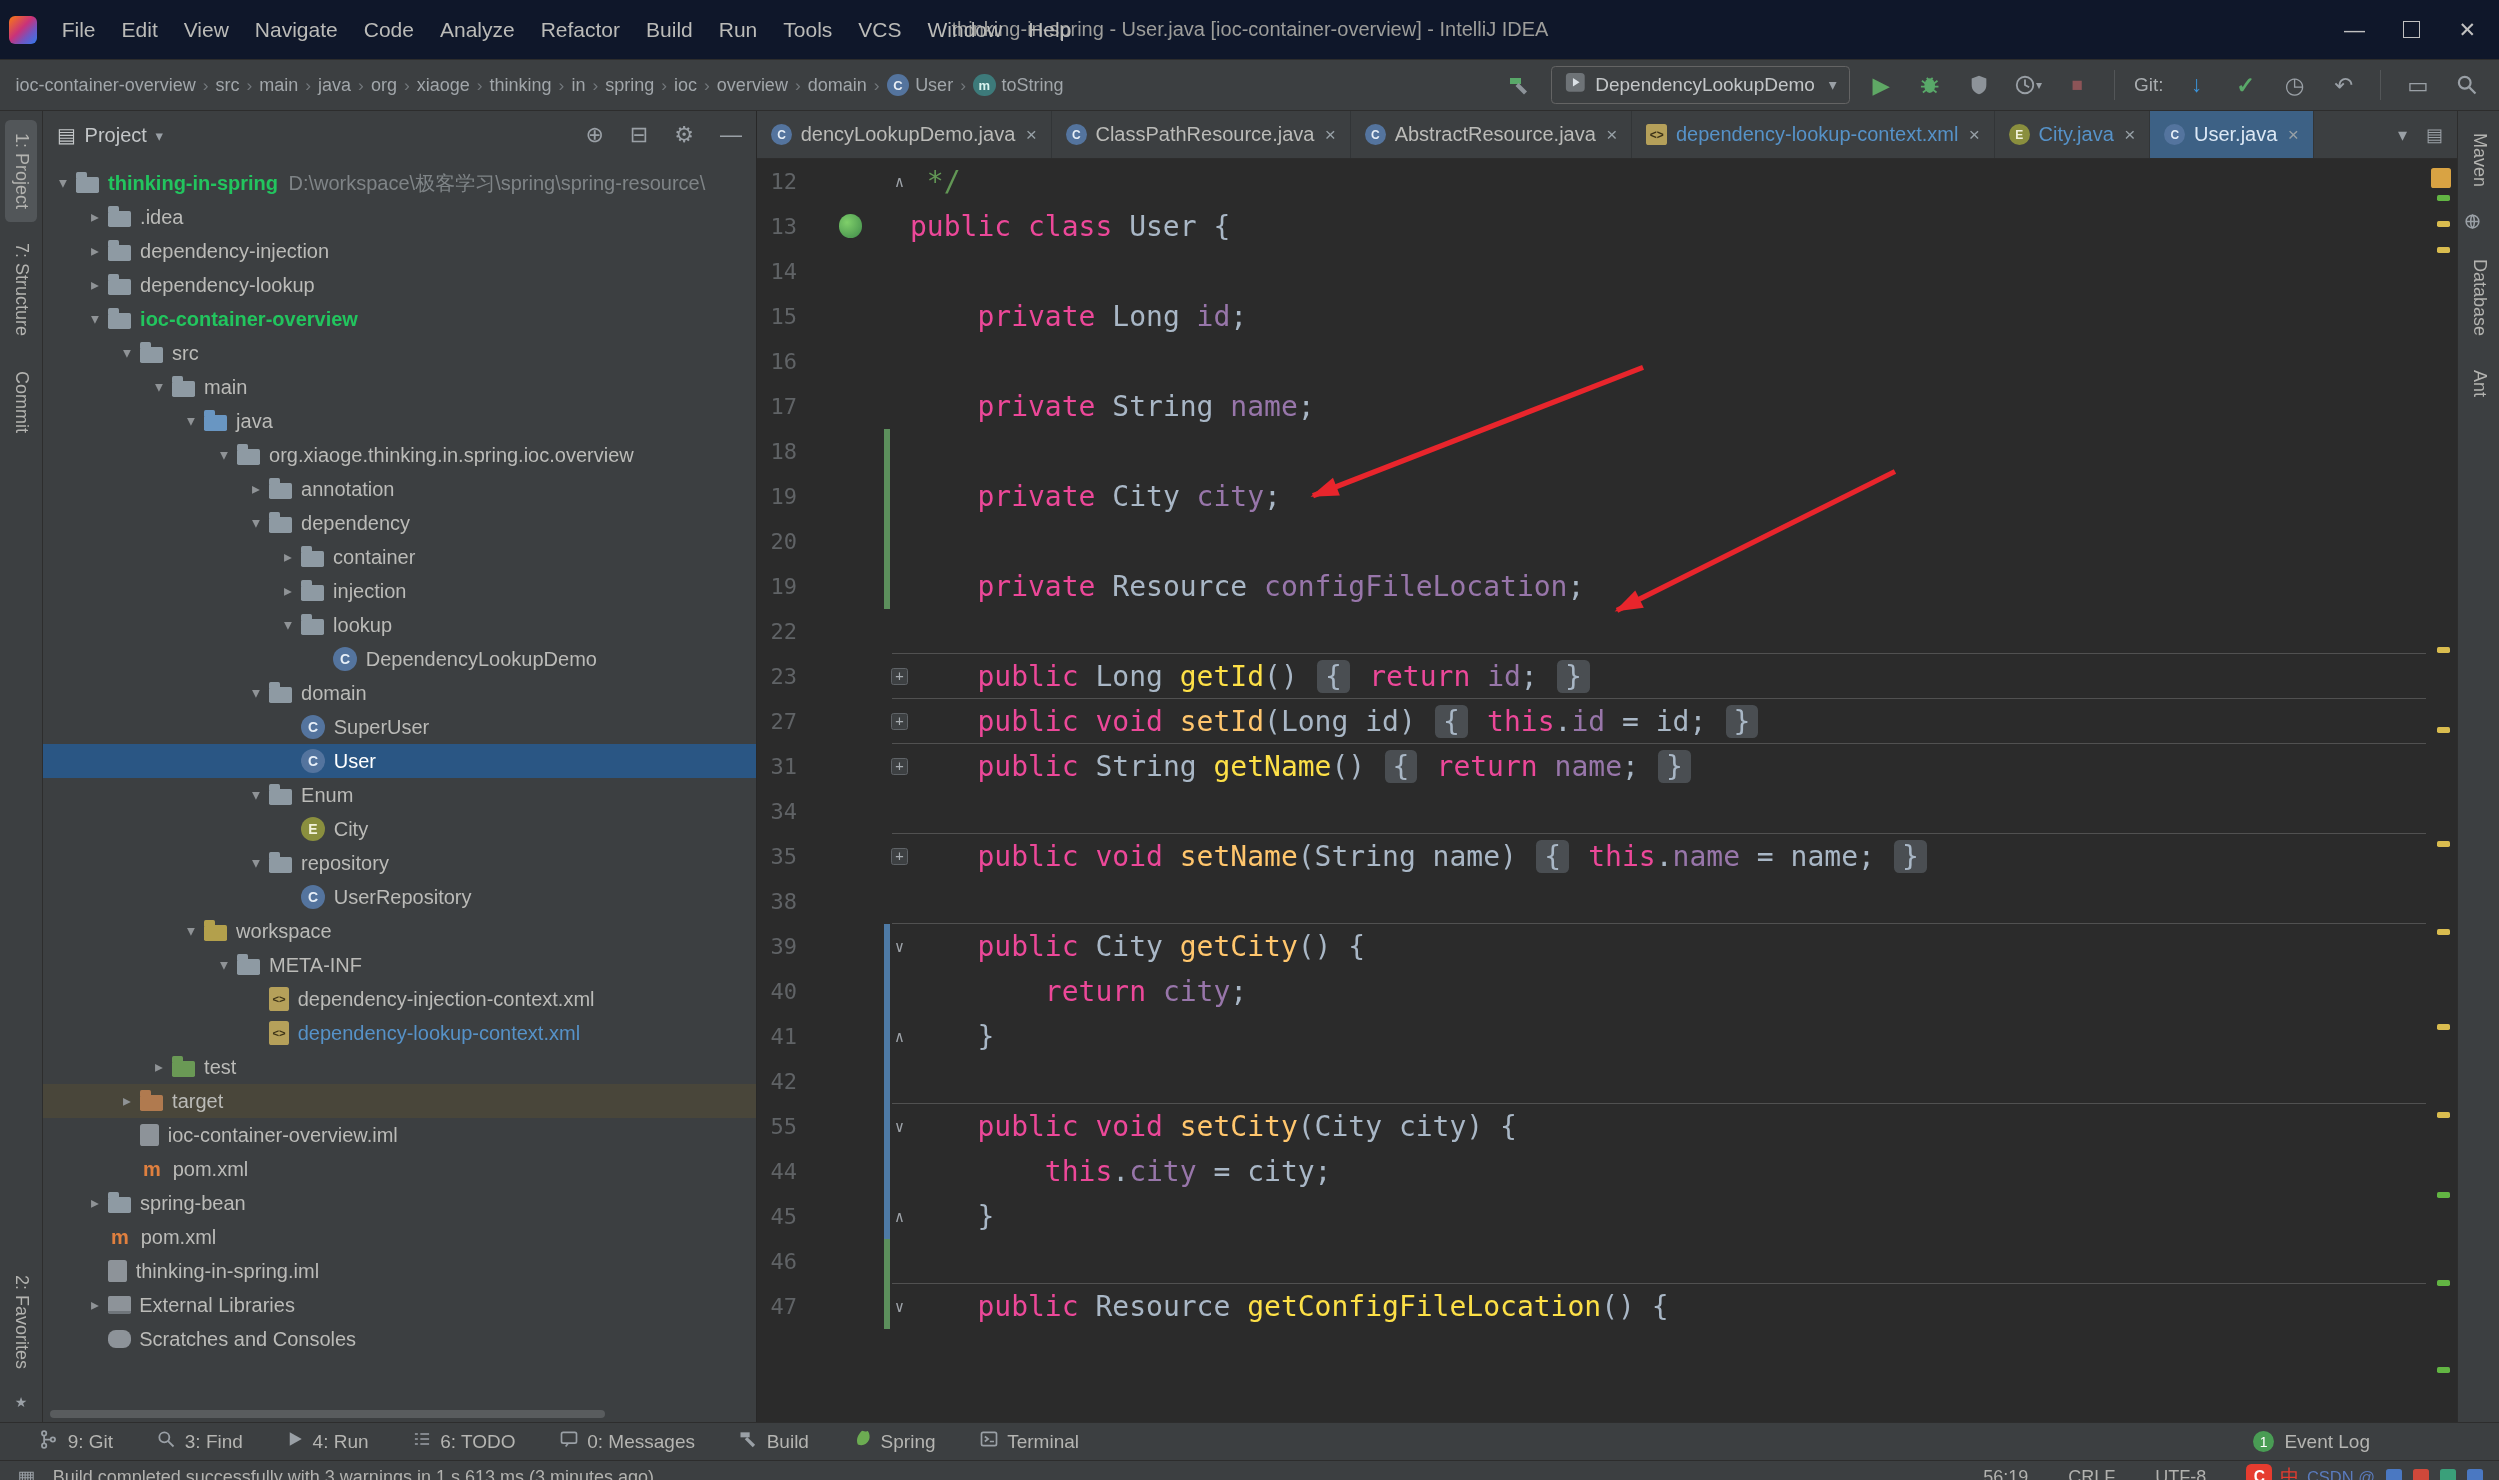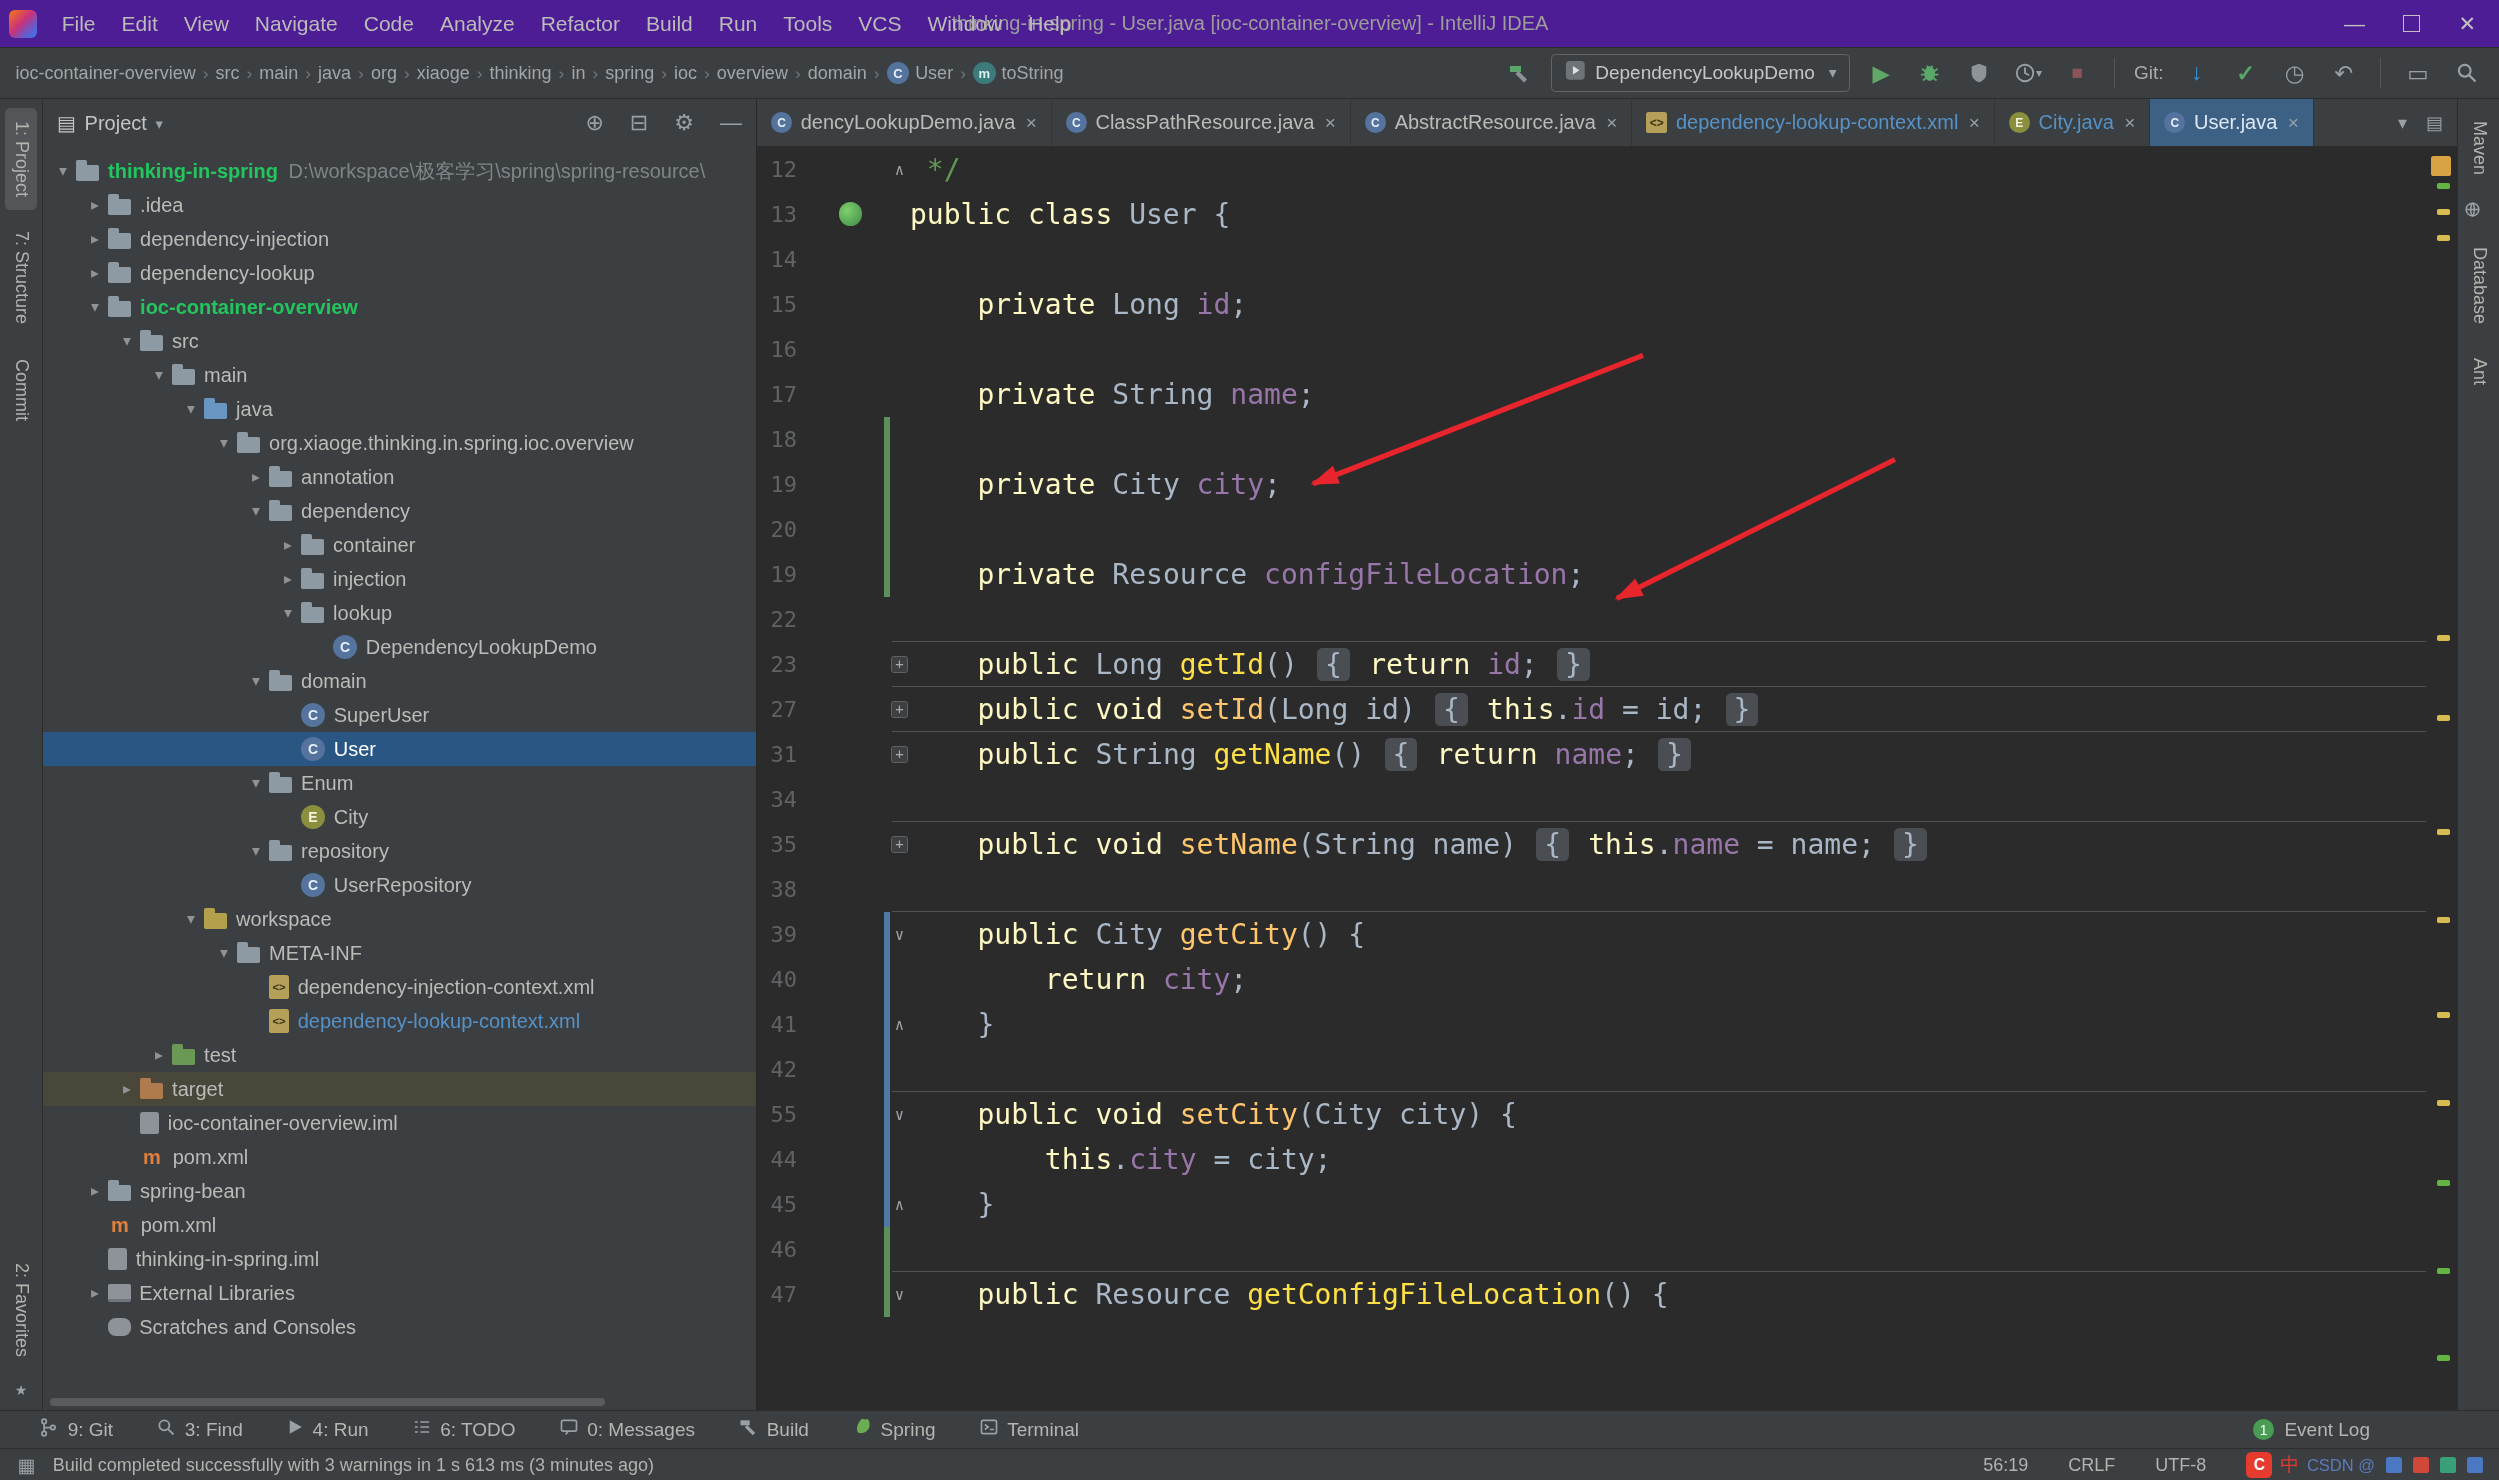--- a/index.html
+++ b/index.html
@@ -1,21 +1,21 @@
 <!DOCTYPE html>
 <html style="font-size:14px"><head>
 <meta charset="utf-8">
 <style>
   *{box-sizing:border-box;margin:0;padding:0}
   html,body{margin:0;background:#1e1e1e}
   #app{width:2500px;height:1481px;position:relative;overflow:hidden;background:#2b2b2b;
        font-family:"Liberation Sans",sans-serif;color:#bbbbb8;user-select:none}
 
   
-  .titlebar{height:48px;background:#4c1d95;border-bottom:0.9px solid #2d2d2d;display:flex;align-items:center;position:relative}
+  .titlebar{height:60px;background:#0f172a;border-bottom:0.9px solid #2d2d2d;display:flex;align-items:center;position:relative}
   .logo{width:28px;height:28px;margin:0 12px 0 8.7px;border-radius:6px;flex:none;
         background:linear-gradient(135deg,#f97a12 0%,#c9327a 45%,#7256c2 70%,#2e7bf0 100%)}
   .menubar{display:flex;z-index:2}
   .menu-item{padding:5.2px 13px;font-size:21px;color:#bbbbb8;cursor:default}
   .wtitle{position:absolute;left:0;right:0;text-align:center;font-size:20px;color:#9d9d9a}
   .winbtns{margin-left:auto;display:flex;align-items:center;gap:38px;padding-right:24px;z-index:2}
   .wb{font-size:21px;color:#c0c0c0}
   .wb-box{width:17.4px;height:17.4px;border:1.7px solid #c0c0c0}
 
   
@@ -97,21 +97,21 @@
   .gutter{width:153px;flex:none;position:relative}
   .lnum{position:absolute;left:0;top:0;width:40px;text-align:right;font-size:22px;line-height:45px;color:#606366}
   .gicon-bean{position:absolute;left:82px;top:10.4px;width:23.4px;height:23.4px;border-radius:50%;
               background:radial-gradient(circle at 35% 35%,#7fcf6a,#3f8a4a)}
   .chbar{position:absolute;left:127px;top:0;width:6px;height:45px}
   .chbar.green{background:#5c8f5c}
   .chbar.blue{background:#4e7aa5}
   .fold{position:absolute;left:132px;top:0;width:21px;height:45px;display:flex;align-items:center;justify-content:center;color:#9da2a8;font-size:15.6px}
   .fold .pbox{width:17.4px;height:17.4px;border:0.9px solid #5f6367;border-radius:2.6px;background:#3d4042;line-height:14.8px;text-align:center;font-size:14px;color:#a7acb1}
   .code{flex:1;white-space:pre;font-size:28px;line-height:45px}
-  .tk-k{color:#fef9c3}
+  .tk-k{color:#ec4899}
   .tk-d{color:#a9b7c6}
   .tk-f{color:#9876aa}
   .tk-m{color:#ffc66d}
   .tk-g{color:#fde047}
   .tk-c{color:#629755}
   .tk-b{background:#4a4e52;border-radius:5.2px;padding:0 7.8px;margin:0 2.6px;color:#a9b7c6}
   .arrows{position:absolute;inset:0;pointer-events:none;z-index:6;width:100%;height:100%}
   .mark{position:absolute;right:7px;width:13px;height:6px;border-radius:1.7px;z-index:7}
   .mark.y{background:#d9bc4f}
   .mark.g{background:#62b543}

